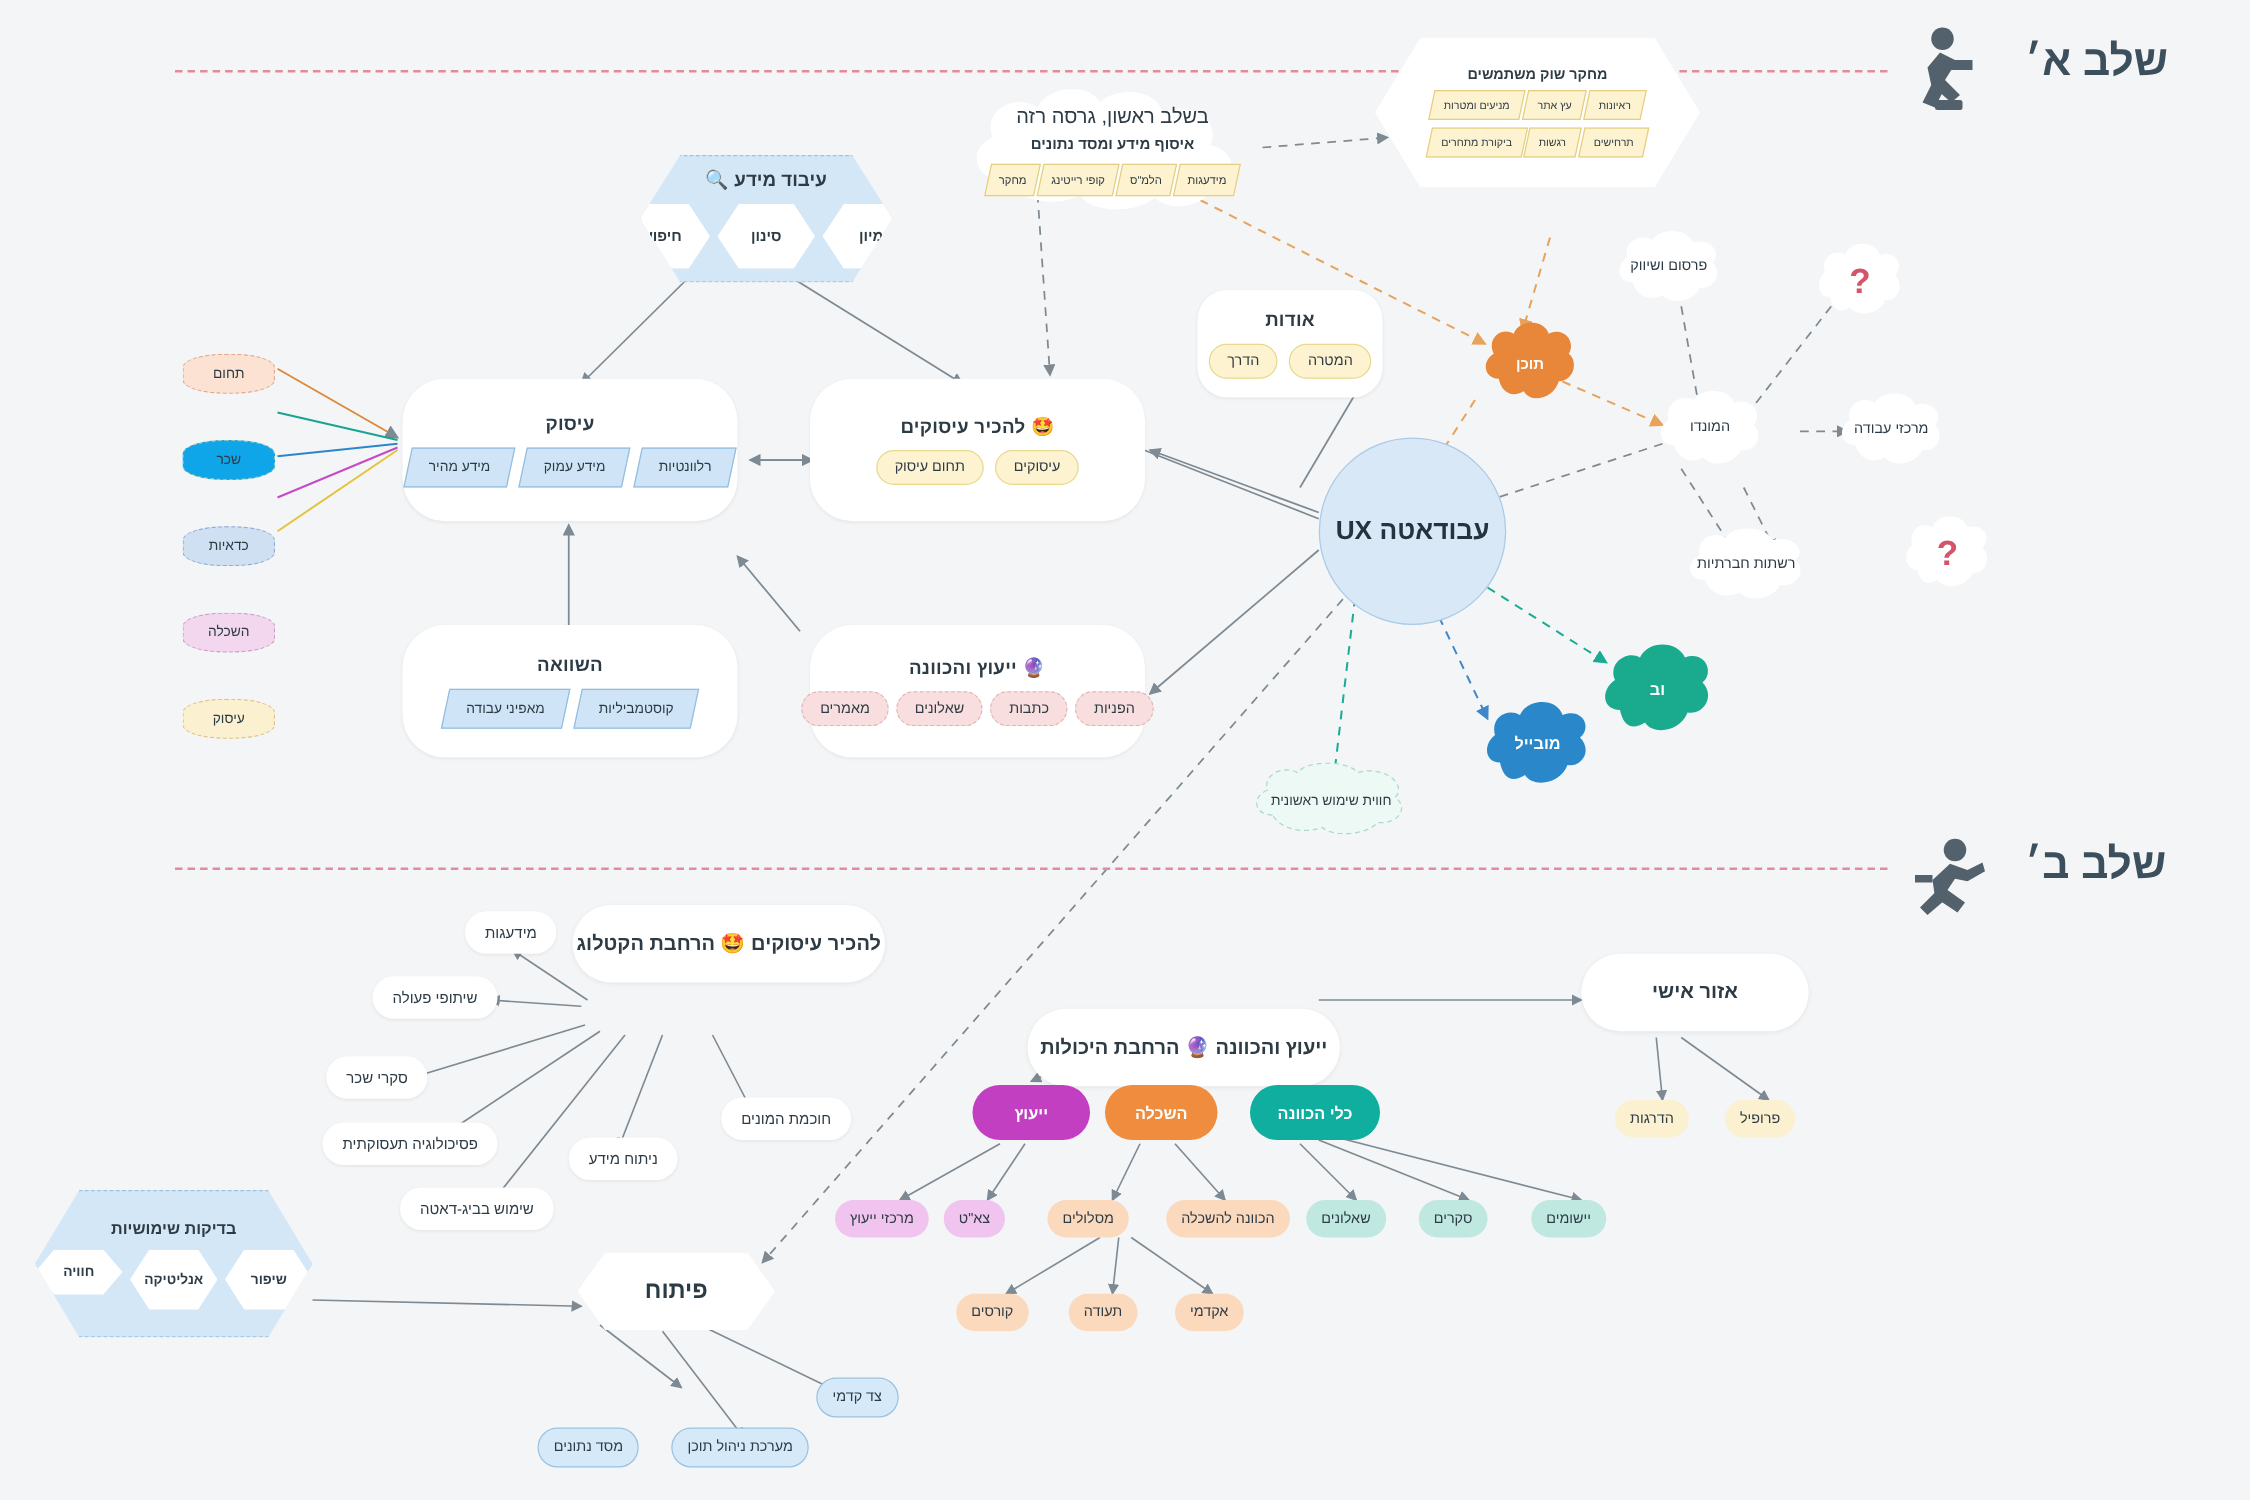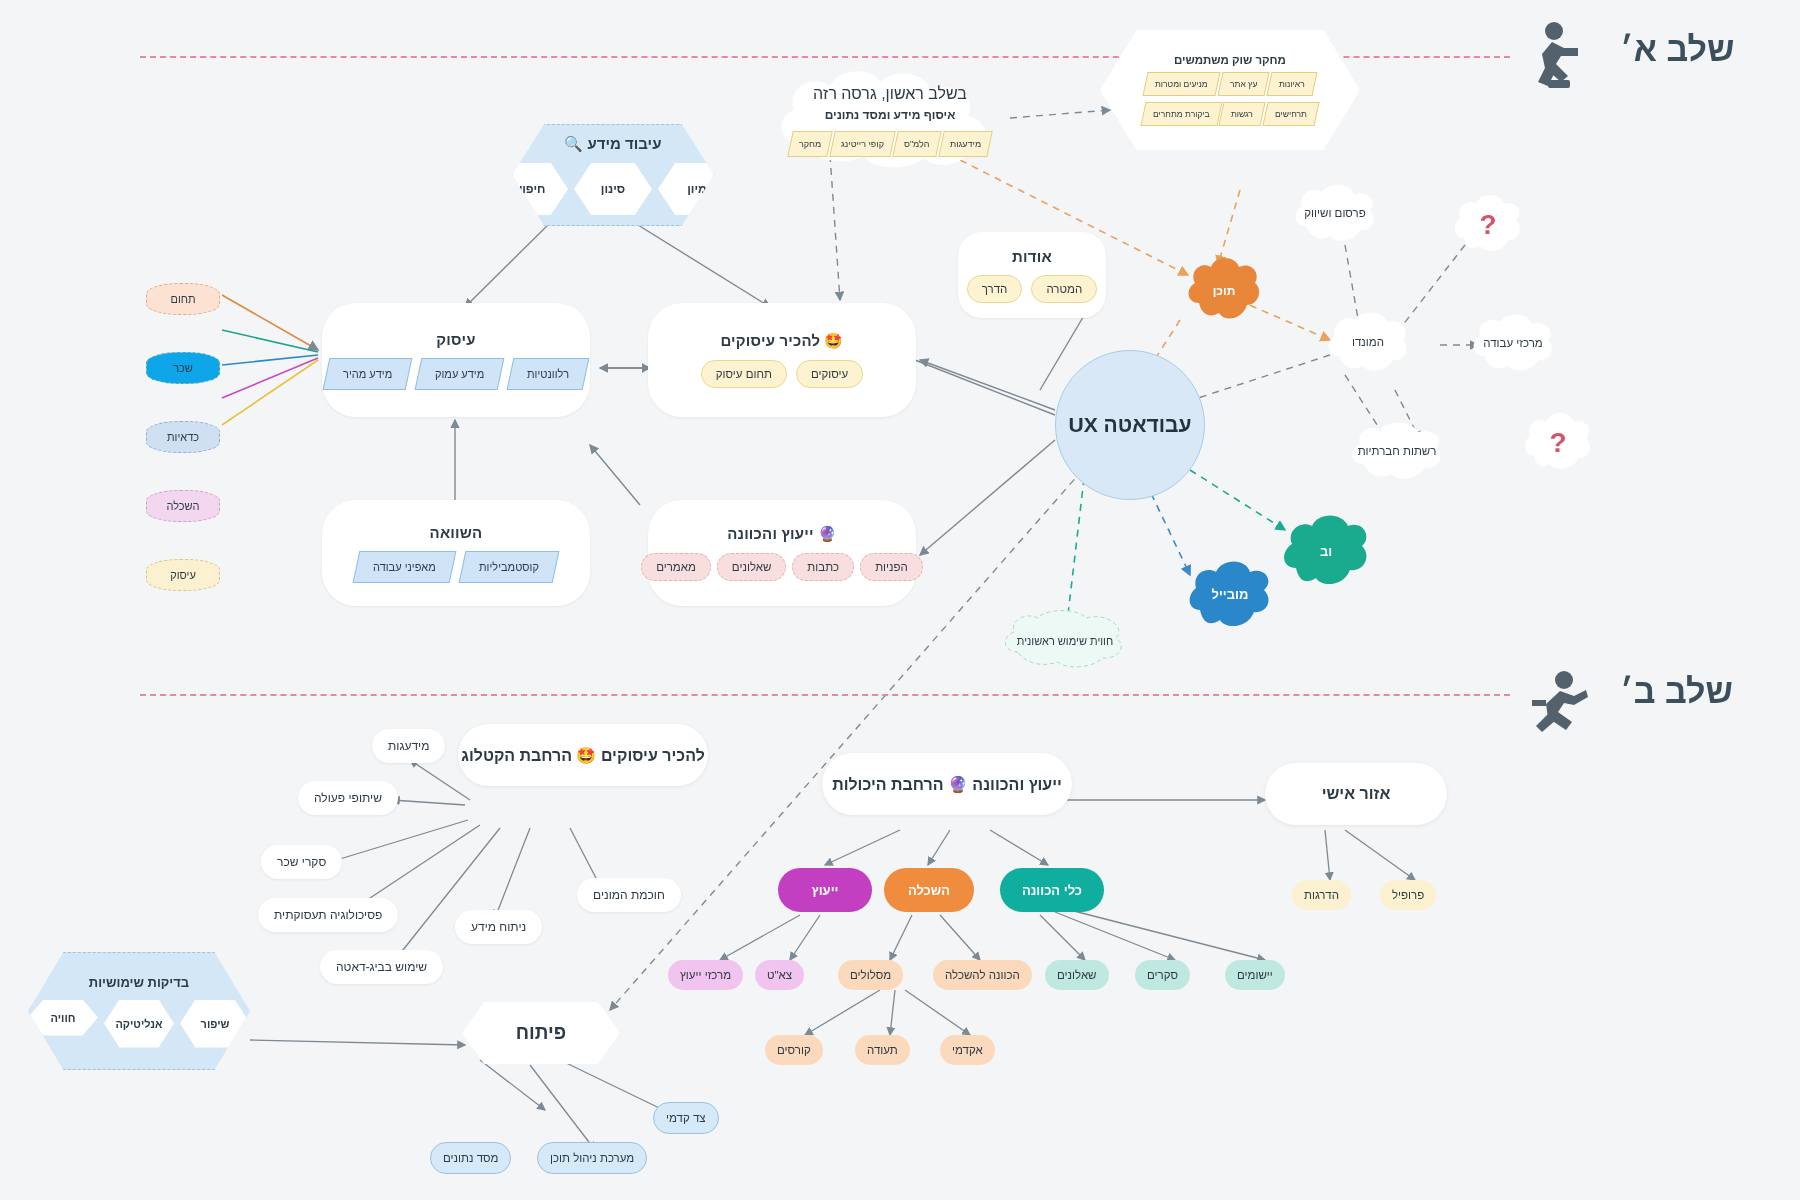--- a/index.html
+++ b/index.html
@@ -457,21 +457,21 @@
 
   <div class="bigcard" style="left:458px;top:724px;width:250px;height:62px;">להכיר עיסוקים 🤩 הרחבת הקטלוג</div>
   <div class="wpill" style="left:372px;top:729px;">מידעגות</div>
   <div class="wpill" style="left:298px;top:781px;">שיתופי פעולה</div>
   <div class="wpill" style="left:261px;top:845px;">סקרי שכר</div>
   <div class="wpill" style="left:258px;top:898px;">פסיכולוגיה תעסוקתית</div>
   <div class="wpill" style="left:320px;top:950px;">שימוש בביג-דאטה</div>
   <div class="wpill" style="left:455px;top:910px;">ניתוח מידע</div>
   <div class="wpill" style="left:577px;top:878px;">חוכמת המונים</div>
 
-  <div class="bigcard" style="left:822px;top:753px;width:250px;height:62px;text-align:center;">ייעוץ והכוונה 🔮 הרחבת היכולות</div>
+  <div class="bigcard" style="left:822px;top:807px;width:250px;height:62px;text-align:center;">ייעוץ והכוונה 🔮 הרחבת היכולות</div>
 
   <div class="cpill" style="left:778px;top:868px;width:94px;height:44px;background:#c23fc2;">ייעוץ</div>
   <div class="cpill" style="left:884px;top:868px;width:90px;height:44px;background:#ef8c3e;">השכלה</div>
   <div class="cpill" style="left:1000px;top:868px;width:104px;height:44px;background:#0fae9e;">כלי הכוונה</div>
 
   <div class="spill" style="left:668px;top:960px;background:#f0c4ee;">מרכזי ייעוץ</div>
   <div class="spill" style="left:755px;top:960px;background:#f0c4ee;">צא"ט</div>
   <div class="spill" style="left:838px;top:960px;background:#fbd9bd;">מסלולים</div>
   <div class="spill" style="left:933px;top:960px;background:#fbd9bd;">הכוונה להשכלה</div>
   <div class="spill" style="left:1045px;top:960px;background:#bfe9e0;">שאלונים</div>

